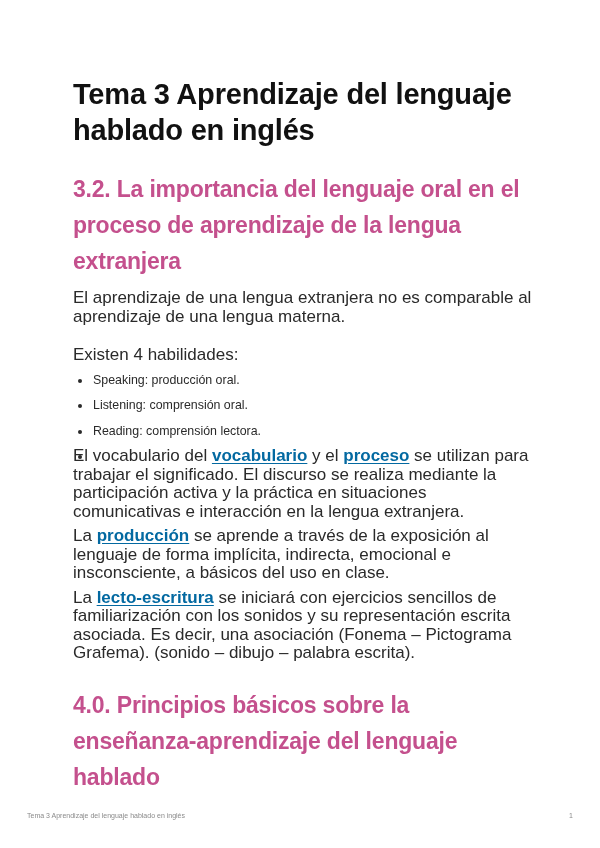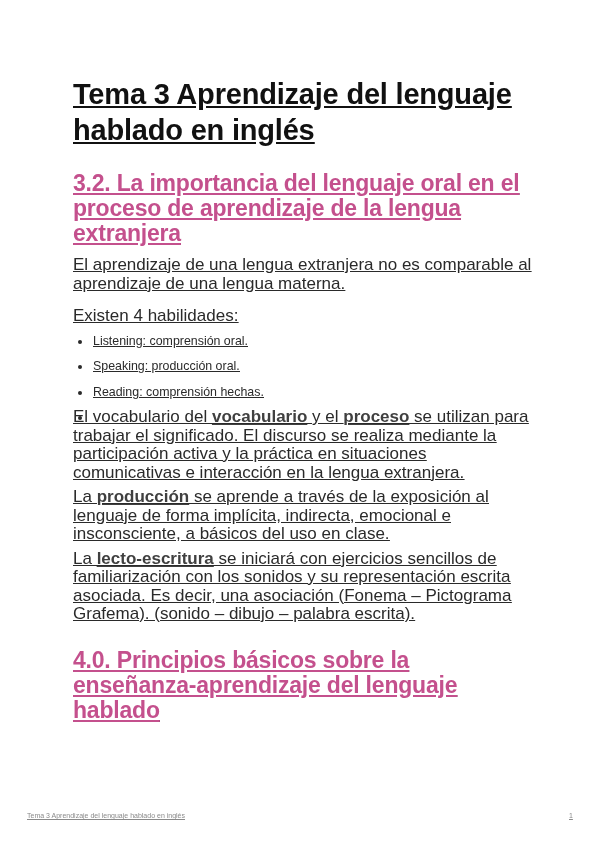--- a/index.html
+++ b/index.html
@@ -1,15 +1,15 @@
 <!DOCTYPE html>
 <html><head>
   <meta charset="utf-8">
   <style>
-    * { margin: 0; padding: 0; box-sizing: border-box; text-decoration: underline; }
+    * { margin: 0; padding: 0; box-sizing: border-box; }
     html, body {
       width: 600px;
       height: 848px;
       background: #ffffff;
       overflow: hidden;
     }
     body {
       position: relative;
       font-family: "Liberation Sans", "DejaVu Sans", sans-serif;
       color: #1f1f1f;
@@ -23,33 +23,33 @@
     .doc-title {
       font-size: 29px;
       font-weight: bold;
       line-height: 36px;
       color: #111111;
       letter-spacing: -0.2px;
     }
     .section-heading {
       font-size: 23px;
       font-weight: bold;
-      line-height: 25px;
+      line-height: 36px;
       color: #c4508d;
       letter-spacing: -0.2px;
     }
     .h-32 { margin-top: 23px; }
     .h-33 { margin-top: 24px; }
     .para {
       font-size: 17px;
       line-height: 18.5px;
       color: #2a2a2a;
     }
     .p1 { margin-top: 10px; }
-    .p2 { margin-top: 14px; }
+    .p2 { margin-top: 20px; }
     .bullets {
       list-style: none;
       margin-top: 6px;
     }
     .bullets li {
       position: relative;
       padding-left: 20px;
       font-size: 12.4px;
       line-height: 18.5px;
       color: #2a2a2a;
@@ -63,21 +63,21 @@
       height: 4px;
       border-radius: 50%;
       background: #2a2a2a;
     }
     .p3 { margin-top: 0px; }
     .p4, .p5, .p6 { margin-top: 6px; }
     .term {
       font-weight: bold;
       text-decoration: underline;
       text-underline-offset: 2px;
-      color: #404040;
+      color: #0369a1;
     }
     .footer-title {
       position: absolute;
       left: 27px;
       top: 812px;
       font-size: 7px;
       color: #8a8a8a;
     }
     .footer-page {
       position: absolute;
@@ -92,23 +92,23 @@
 
 <div class="page">
   <h1 class="doc-title">Tema 3 Aprendizaje del lenguaje hablado en inglés</h1>
 
   <h2 class="section-heading h-32">3.2. La importancia del lenguaje oral en el proceso de aprendizaje de la lengua extranjera</h2>
 
   <p class="para p1">El aprendizaje de una lengua extranjera no es comparable al aprendizaje de una lengua materna.</p>
   <p class="para p2">Existen 4 habilidades:</p>
 
   <ul class="bullets">
+    <li><span class="dot"></span><span>Speaking: producción oral.</span></li>
     <li><span class="dot"></span><span>Listening: comprensión oral.</span></li>
-    <li><span class="dot"></span><span>Speaking: producción oral.</span></li>
-    <li><span class="dot"></span><span>Reading: comprensión hechas.</span></li>
+    <li><span class="dot"></span><span>Reading: comprensión lectora.</span></li>
     <li><span class="dot"></span></li>
   </ul>
 
   <p class="para p3"><span>El vocabulario del </span><span class="term">vocabulario</span><span> y el </span><span class="term">proceso</span><span> se utilizan para trabajar el significado. El discurso se realiza mediante la participación activa y la práctica en situaciones comunicativas e interacción en la lengua extranjera.</span></p>
 
   <p class="para p4"><span>La </span><span class="term">producción</span><span> se aprende a través de la exposición al lenguaje de forma implícita, indirecta, emocional e insconsciente, a básicos del uso en clase.</span></p>
 
   <p class="para p5"><span>La </span><span class="term">lecto-escritura</span><span> se iniciará con ejercicios sencillos de familiarización con los sonidos y su representación escrita asociada. Es decir, una asociación (Fonema – Pictograma Grafema). (sonido – dibujo – palabra escrita).</span></p>
 
 

